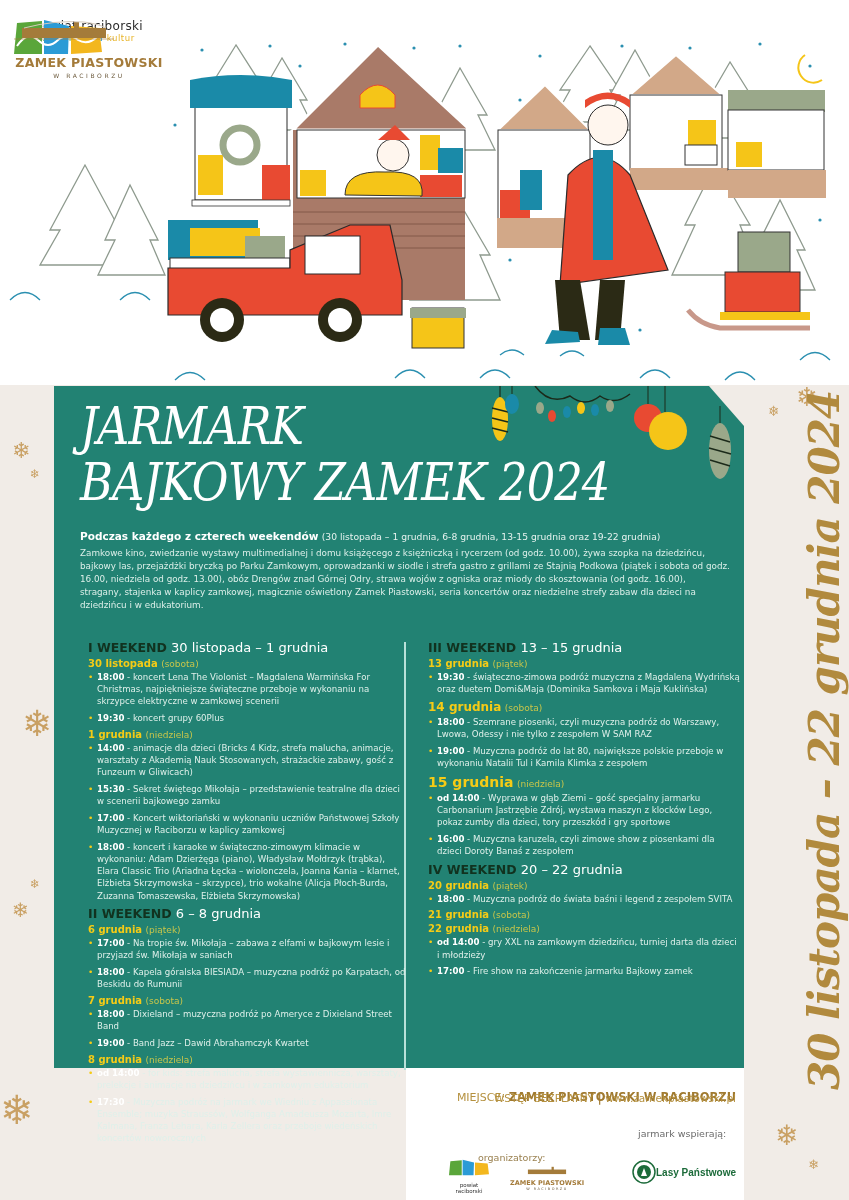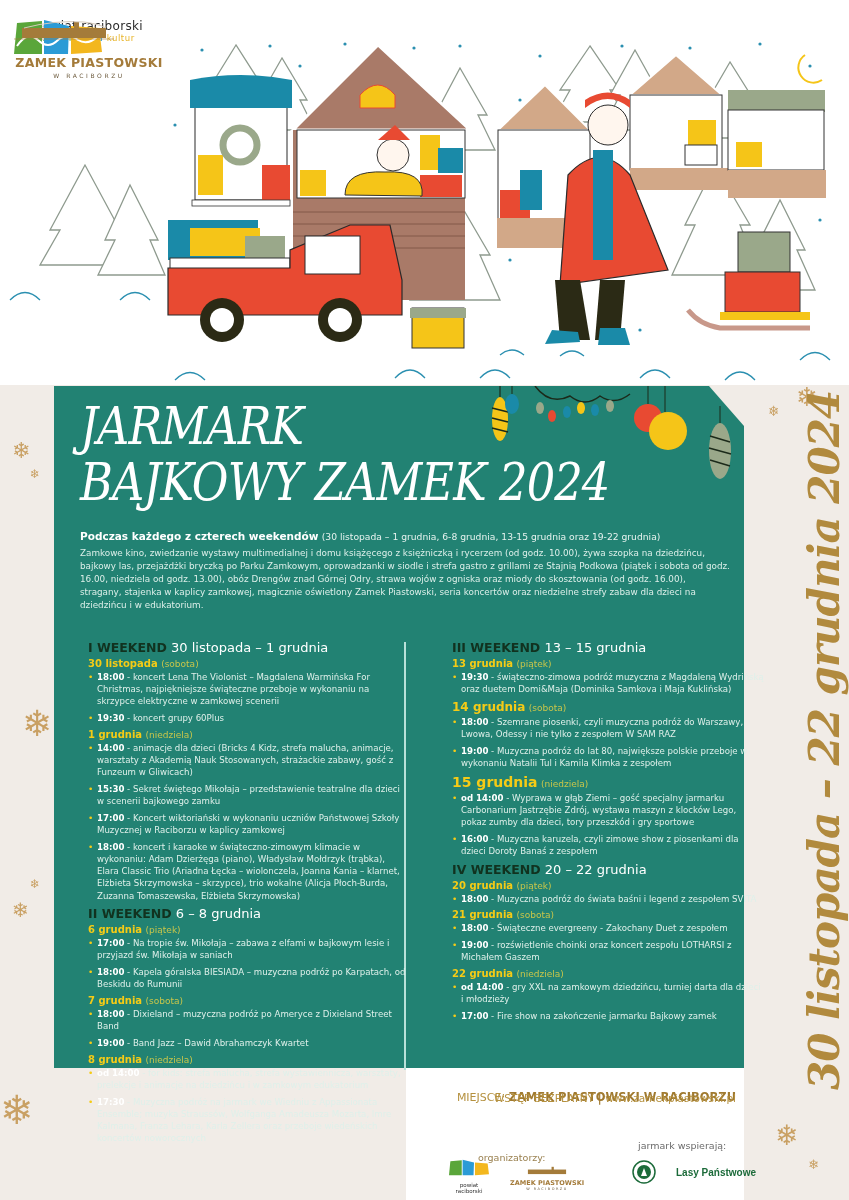--- a/index.html
+++ b/index.html
@@ -36,46 +36,46 @@
   .title .l2 { display: block; }
 
   .intro { position: absolute; left: 80px; top: 530px; width: 650px; color: #dff0ec; }
   .intro-head { font-size: 10px; color: #ffffff; }
   .intro-head b { font-weight: bold; font-size: 10.5px; }
   .intro-head span { font-size: 9.2px; color: #e6f3ef; }
   .intro-body { font-size: 8.8px; line-height: 13px; margin-top: 5px; color: #dcefe9; }
 
   .col { position: absolute; color: #e4f2ee; }
   .col.left { left: 88px; top: 640px; width: 318px; }
-  .col.right { left: 452px; top: 640px; width: 312px; }
+  .col.right { left: 428px; top: 640px; width: 312px; }
   .divider { position: absolute; left: 404px; top: 642px; width: 2px; height: 428px; background: #b9e1d9; }
 
   .wk-title { font-size: 13px; color: #ffffff; margin: 0 0 3px 0; white-space: nowrap; }
   .wk-title b { color: #11321f; font-weight: bold; font-size: 12.5px; }
   .day-title { font-size: 10px; color: #f5cb16; font-weight: bold; margin: 3px 0 2px 0; }
   .day-title span { font-weight: normal; color: #c9c64a; font-size: 9px; }
   ul.ev { list-style: none; }
   ul.ev li { position: relative; padding-left: 9px; font-size: 8.6px; line-height: 12.2px; margin-bottom: 4.5px; color: #dff0ea; }
   ul.ev li::before { content: "•"; position: absolute; left: 0; top: 0; color: #f5cb16; font-size: 9px; }
   ul.ev li b { color: #ffffff; font-weight: bold; }
 
   
   .footer { position: absolute; left: 406px; top: 1068px; width: 338px; height: 140px; background: #ffffff; }
   .foot-line1 { position: absolute; right: 8px; top: 22px; font-size: 11px; color: #b5913f; white-space: nowrap; }
   .foot-line1 b { font-weight: bold; color: #a07a30; font-size: 11.5px; }
   .foot-line2 { position: absolute; right: 8px; top: 24px; font-size: 10.5px; color: #b5913f; white-space: nowrap; }
   .foot-line2 b { color: #a07a30; }
   .org-label { position: absolute; left: 72px; top: 68px; font-size: 9.5px; color: #9a8150; margin-top: 16px; }
-  .sup-label { position: absolute; left: 232px; top: 72px; font-size: 9.5px; color: #6b6b6b; }
+  .sup-label { position: absolute; left: 232px; top: 60px; font-size: 9.5px; color: #6b6b6b; }
   .org-logo1 { position: absolute; left: 40px; top: 90px; width: 46px; text-align: center; }
   .org-logo1 .n { font-size: 5.5px; color: #333; }
   .org-logo2 { position: absolute; left: 104px; top: 92px; width: 74px; text-align: center; }
   .org-logo2 .n { font-size: 6.5px; font-weight: bold; color: #a47b3a; white-space: nowrap; }
   .org-logo2 .s { font-size: 3.5px; letter-spacing: 1.5px; color: #6c5a3c; }
-  .lasy { position: absolute; left: 226px; top: 92px; display: flex; align-items: center; gap: 20px; }
+  .lasy { position: absolute; left: 226px; top: 92px; display: flex; align-items: center; gap: 0; }
   .lasy .n { font-size: 10px; font-weight: bold; color: #1c6b3a; font-family: "Liberation Sans", sans-serif; white-space: nowrap; }
 
   
   .vdate {
     position: absolute; left: 800px; top: 1090px; transform-origin: left top; transform: rotate(-90deg);
     font-family: "DejaVu Serif", serif; font-style: italic; font-weight: bold;
     font-size: 42px; color: #b18a3e; white-space: nowrap; letter-spacing: -1px;
   }
   .flake { position: absolute; color: #c9a063; line-height: 1; }
 </style>
@@ -346,24 +346,20 @@
       <li><b>16:00</b><span> - Muzyczna karuzela, czyli zimowe show z piosenkami dla dzieci Doroty Banaś z zespołem</span></li>
     </ul>
   </div>
   <div class="weekend">
     <div class="wk-title"><b>IV WEEKEND</b> <span>20 – 22 grudnia</span></div>
     <div class="day-title"><span style="color:#f5cb16;font-weight:bold;font-size:10px">20 grudnia</span> <span>(piątek)</span></div>
     <ul class="ev">
       <li><b>18:00</b><span> - Muzyczna podróż do świata baśni i legend z zespołem SVITA</span></li>
     </ul>
     <div class="day-title"><span style="color:#f5cb16;font-weight:bold;font-size:10px">21 grudnia</span> <span>(sobota)</span></div>
-    <ul class="ev">
-      <li><b>18:00</b><span> - Świąteczne evergreeny - Zakochany Duet z zespołem</span></li>
-      <li><b>19:00</b><span> - rozświetlenie choinki oraz koncert zespołu LOTHARSI z Michałem Gaszem</span></li>
-    </ul>
     <div class="day-title"><span style="color:#f5cb16;font-weight:bold;font-size:10px">22 grudnia</span> <span>(niedziela)</span></div>
     <ul class="ev">
       <li><b>od 14:00</b><span> - gry XXL na zamkowym dziedzińcu, turniej darta dla dzieci i młodzieży</span></li>
       <li><b>17:00</b><span> - Fire show na zakończenie jarmarku Bajkowy zamek</span></li>
     </ul>
   </div>
 </div>
 
 <div class="footer">
   <div class="foot-line1">

